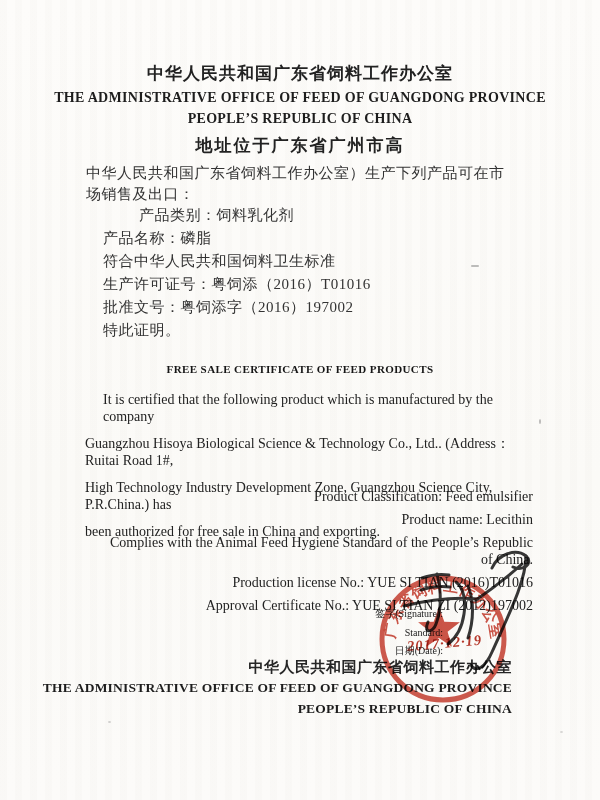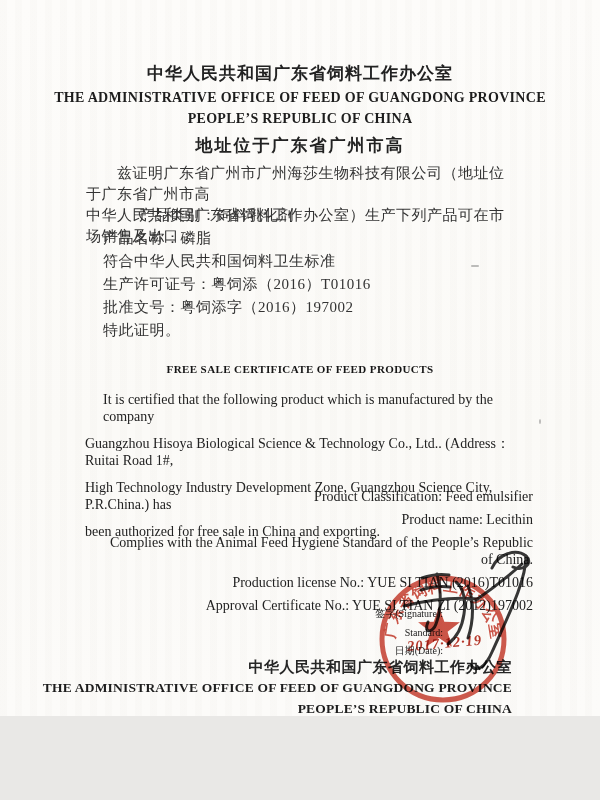--- a/index.html
+++ b/index.html
@@ -2,21 +2,21 @@
 <html><head>
 <meta charset="utf-8">
 <style>
   * { margin:0; padding:0; box-sizing:border-box; }
   html,body { width:600px; height:800px; }
   body{
     font-family:"Liberation Serif","DejaVu Serif",serif;
     background:#e9e8e6;
   }
   .page{
-    position:relative; width:600px; height:716px; overflow:hidden;
+    position:relative; width:600px; height:800px; overflow:hidden;
     background:
       repeating-linear-gradient(90deg, rgba(120,110,90,0.018) 0 7px, rgba(255,255,255,0) 7px 15px),
       linear-gradient(180deg,#fdfcfa 0%, #fbfaf7 60%, #fcfbf9 100%);
     color:#2e2e2e;
   }
   .center{ position:absolute; left:0; width:600px; text-align:center; }
   .cn-header{ top:62px; font-size:17px; font-weight:bold; letter-spacing:1px; color:#222; }
   .en-header1{ top:90px; font-size:14px; font-weight:bold; color:#1d1d1d; letter-spacing:.3px; }
   .en-header2{ top:111px; font-size:14px; font-weight:bold; color:#1d1d1d; letter-spacing:.3px; }
   .cn-title{ top:134px; font-size:17px; font-weight:bold; letter-spacing:2px; color:#222; }
@@ -65,21 +65,20 @@
 <body>
 
 <div class="page">
 
   <div class="center cn-header">中华人民共和国广东省饲料工作办公室</div>
   <div class="center en-header1">THE ADMINISTRATIVE OFFICE OF FEED OF GUANGDONG PROVINCE</div>
   <div class="center en-header2">PEOPLE’S REPUBLIC OF CHINA</div>
   <div class="center cn-title">地址位于广东省广州市高</div>
 
   <div class="cn-intro">
-    <div class="indent">兹证明广东省广州市广州海莎生物科技有限公司（地址位于广东省广州市高</div>
     <div>中华人民共和国广东省饲料工作办公室）生产下列产品可在市场销售及出口：</div>
   </div>
   <div class="cn-items">
     <div class="line gap1">产品类别：饲料乳化剂</div>
     <div class="line">产品名称：磷脂</div>
     <div class="line">符合中华人民共和国饲料卫生标准</div>
     <div class="line">生产许可证号：粤饲添（2016）T01016</div>
     <div class="line">批准文号：粤饲添字（2016）197002</div>
     <div class="line">特此证明。</div>
   </div>

